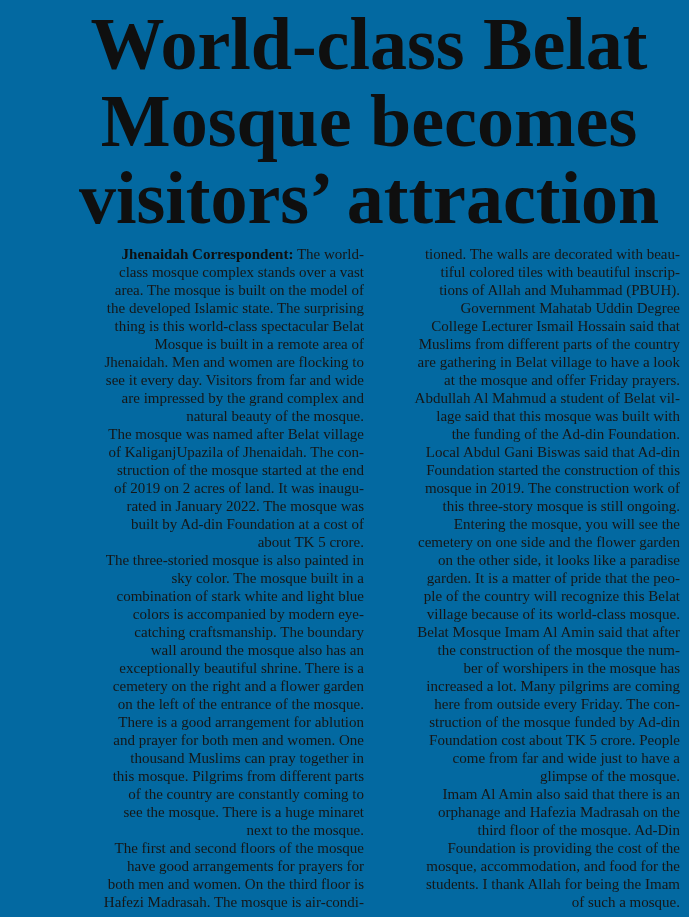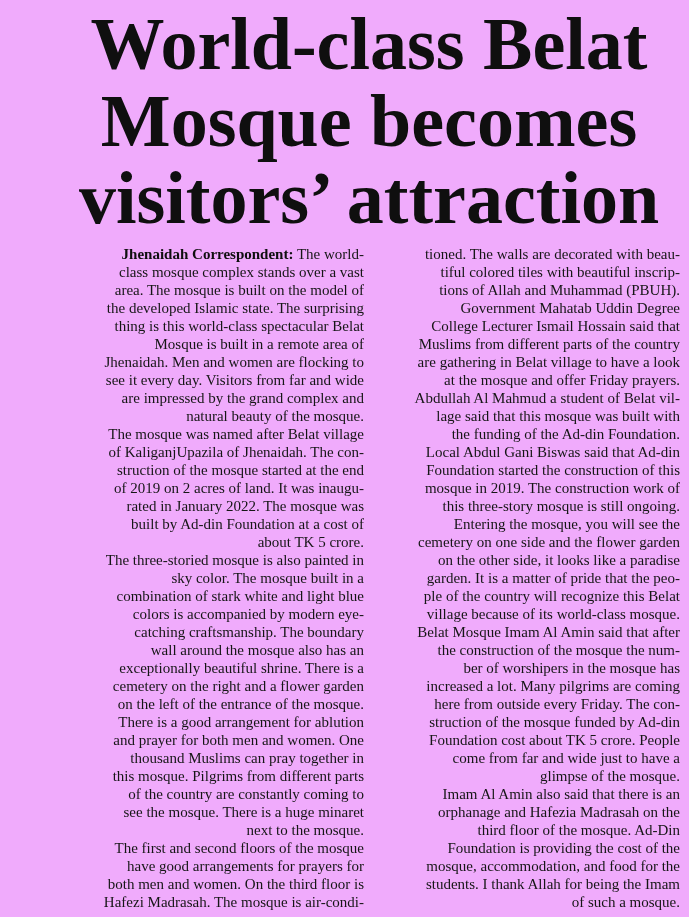--- a/index.html
+++ b/index.html
@@ -5,21 +5,21 @@
   html, body {
     margin: 0;
     padding: 0;
     background: #ffffff;
   }
   .page {
     position: relative;
     box-sizing: border-box;
     width: 689px;
     height: 917px;
-    background: #f0abfc;
+    background: #0369a1;
     color: #141414;
     font-family: "Liberation Serif", serif;
     padding: 6px 13px 0 62px;
     overflow: hidden;
   }
   .headline {
     margin: 0 0 8px 0;
     font-family: "Liberation Serif", serif;
     font-size: 74px;
     line-height: 77px;

